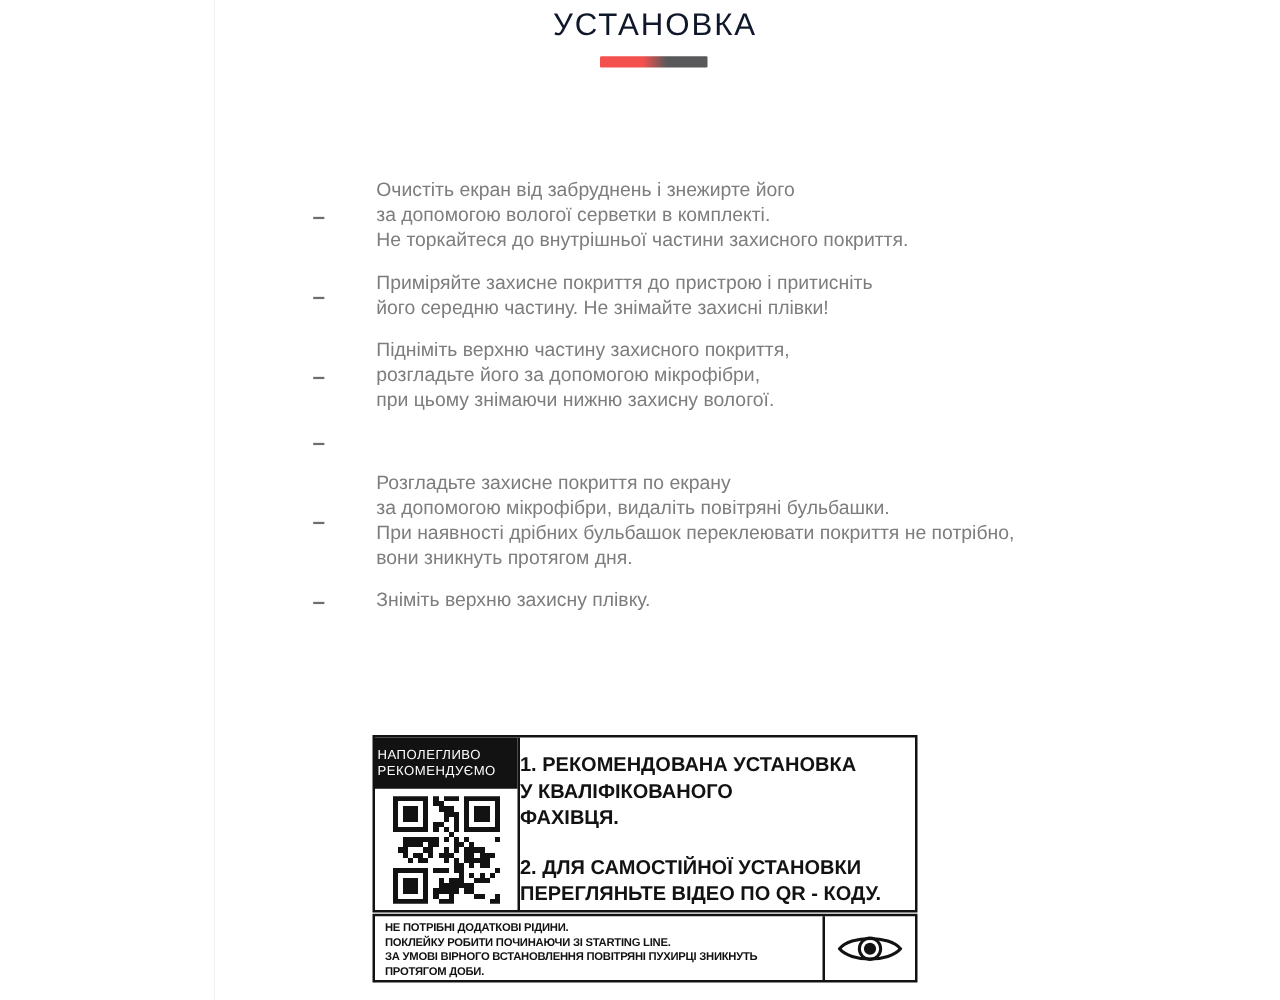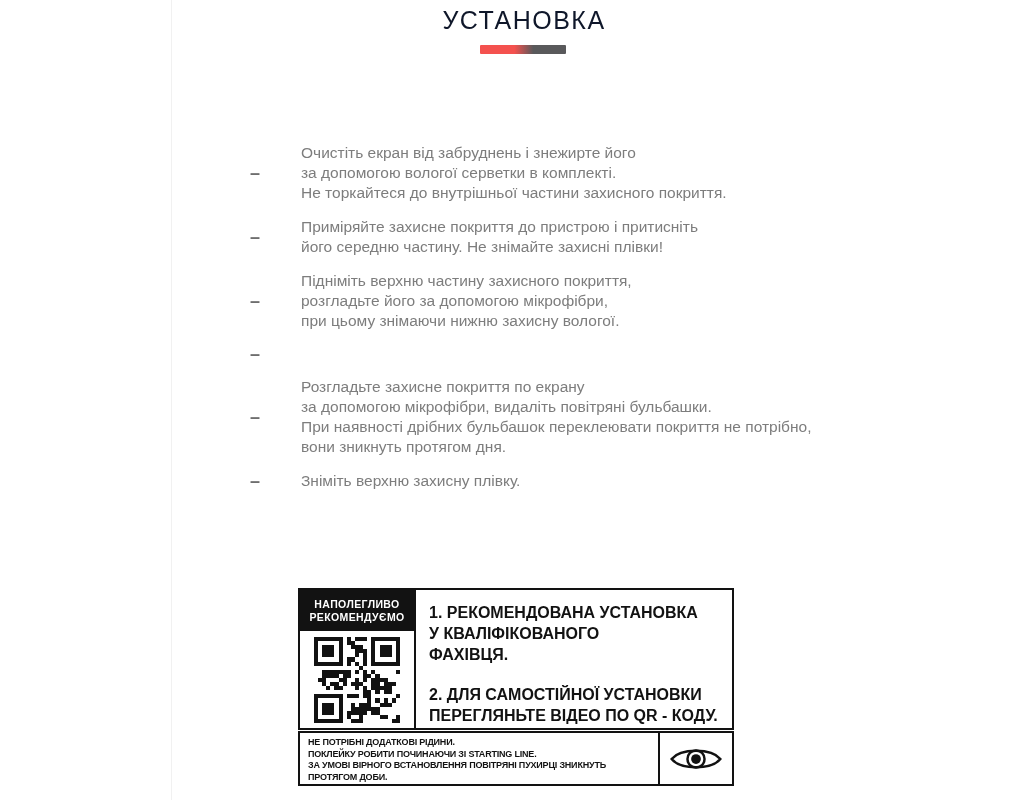--- a/index.html
+++ b/index.html
@@ -30,27 +30,27 @@
   }
   
   .reco-box{
     position:absolute;left:298px;top:588px;width:436px;height:142px;
     border:2px solid #121212;box-sizing:border-box;display:flex;background:#fff;
   }
   .reco-left{
     flex:0 0 114px;border-right:2px solid #121212;display:flex;flex-direction:column;
   }
   .reco-header{
-    background:#121212;color:#ffffff;text-align:center;
-    font-size:10.5px;font-weight:bold;line-height:13px;letter-spacing:.4px;
+    background:#121212;color:#ffffff;text-align:left;
+    font-size:10.5px;font-weight:normal;line-height:13px;letter-spacing:.4px;
     padding:8px 2px 7px 2px;white-space:pre-line;
   }
   .qr-wrap{flex:1;display:flex;align-items:center;justify-content:center;}
   .reco-right{
-    flex:1;padding:12px 4px 0 13px;color:#121212;font-weight:bold;
+    flex:1;padding:12px 4px 0 0;color:#121212;font-weight:bold;
     font-size:16px;line-height:21px;
   }
   .reco-point{white-space:pre-line;margin:0 0 19px 0;}
   
   .notes-box{
     position:absolute;left:298px;top:731px;width:436px;height:55px;
     border:2px solid #121212;box-sizing:border-box;display:flex;background:#fff;
   }
   .notes-text{
     flex:1;padding:4px 20px 0 8px;font-size:9px;font-weight:bold;color:#121212;

